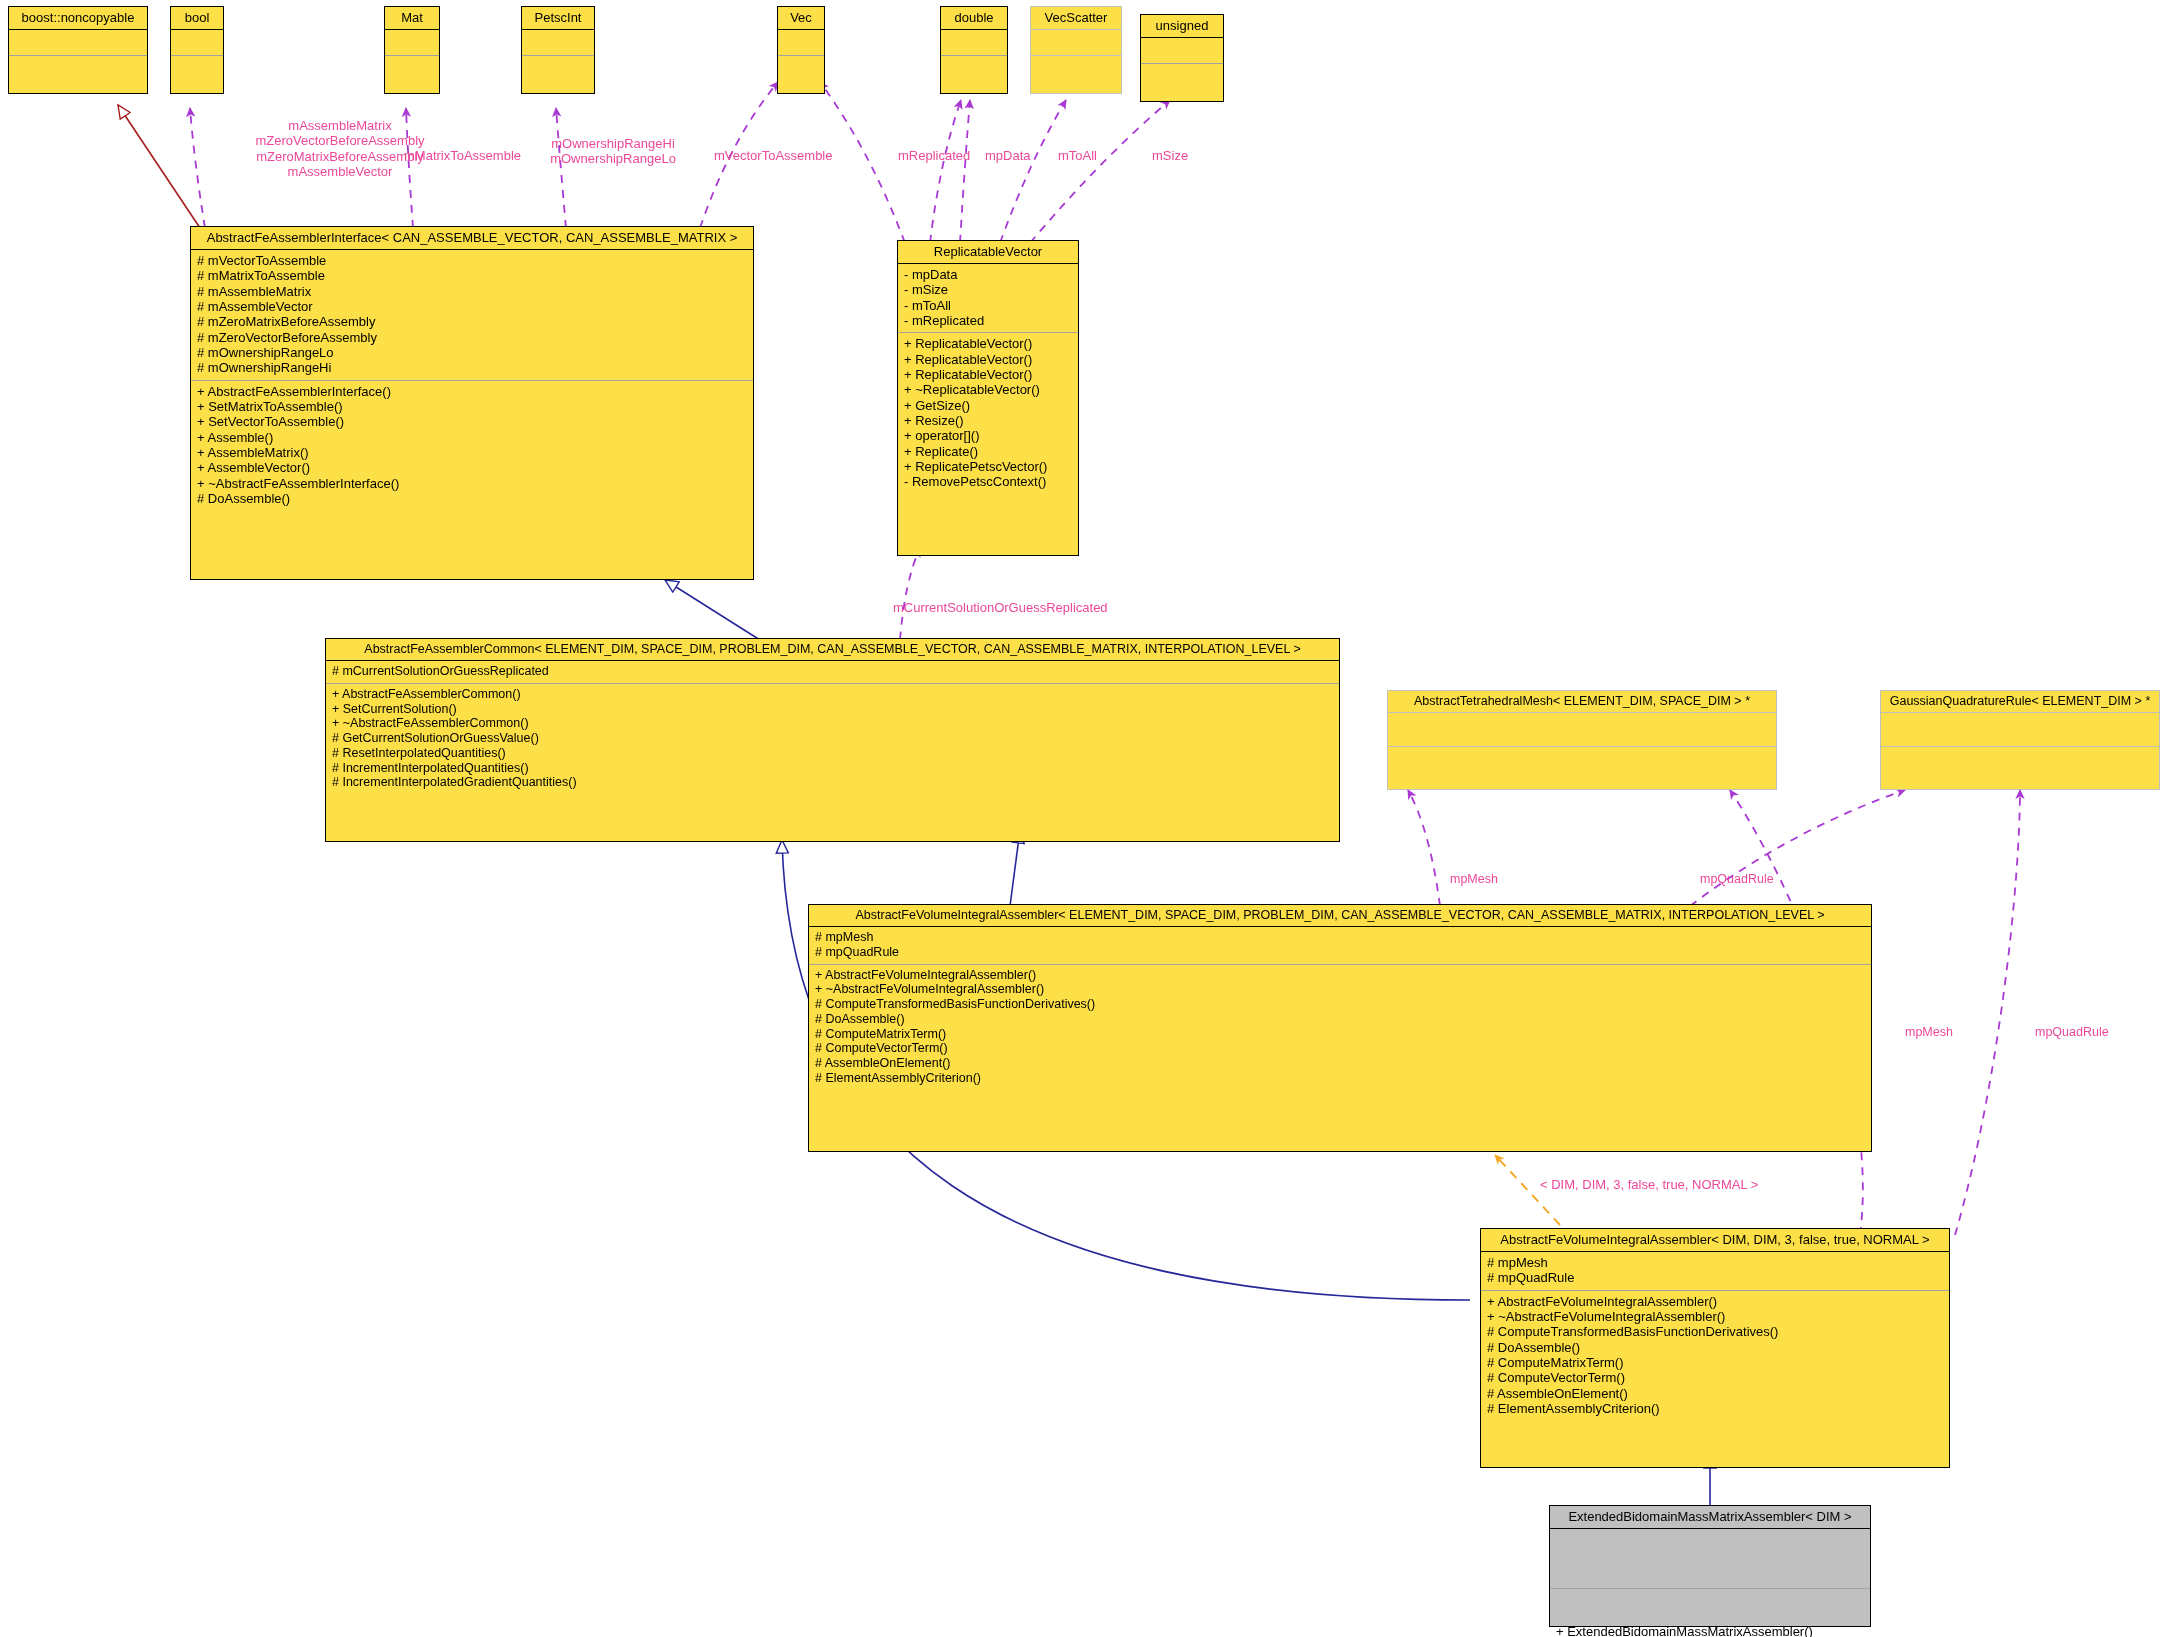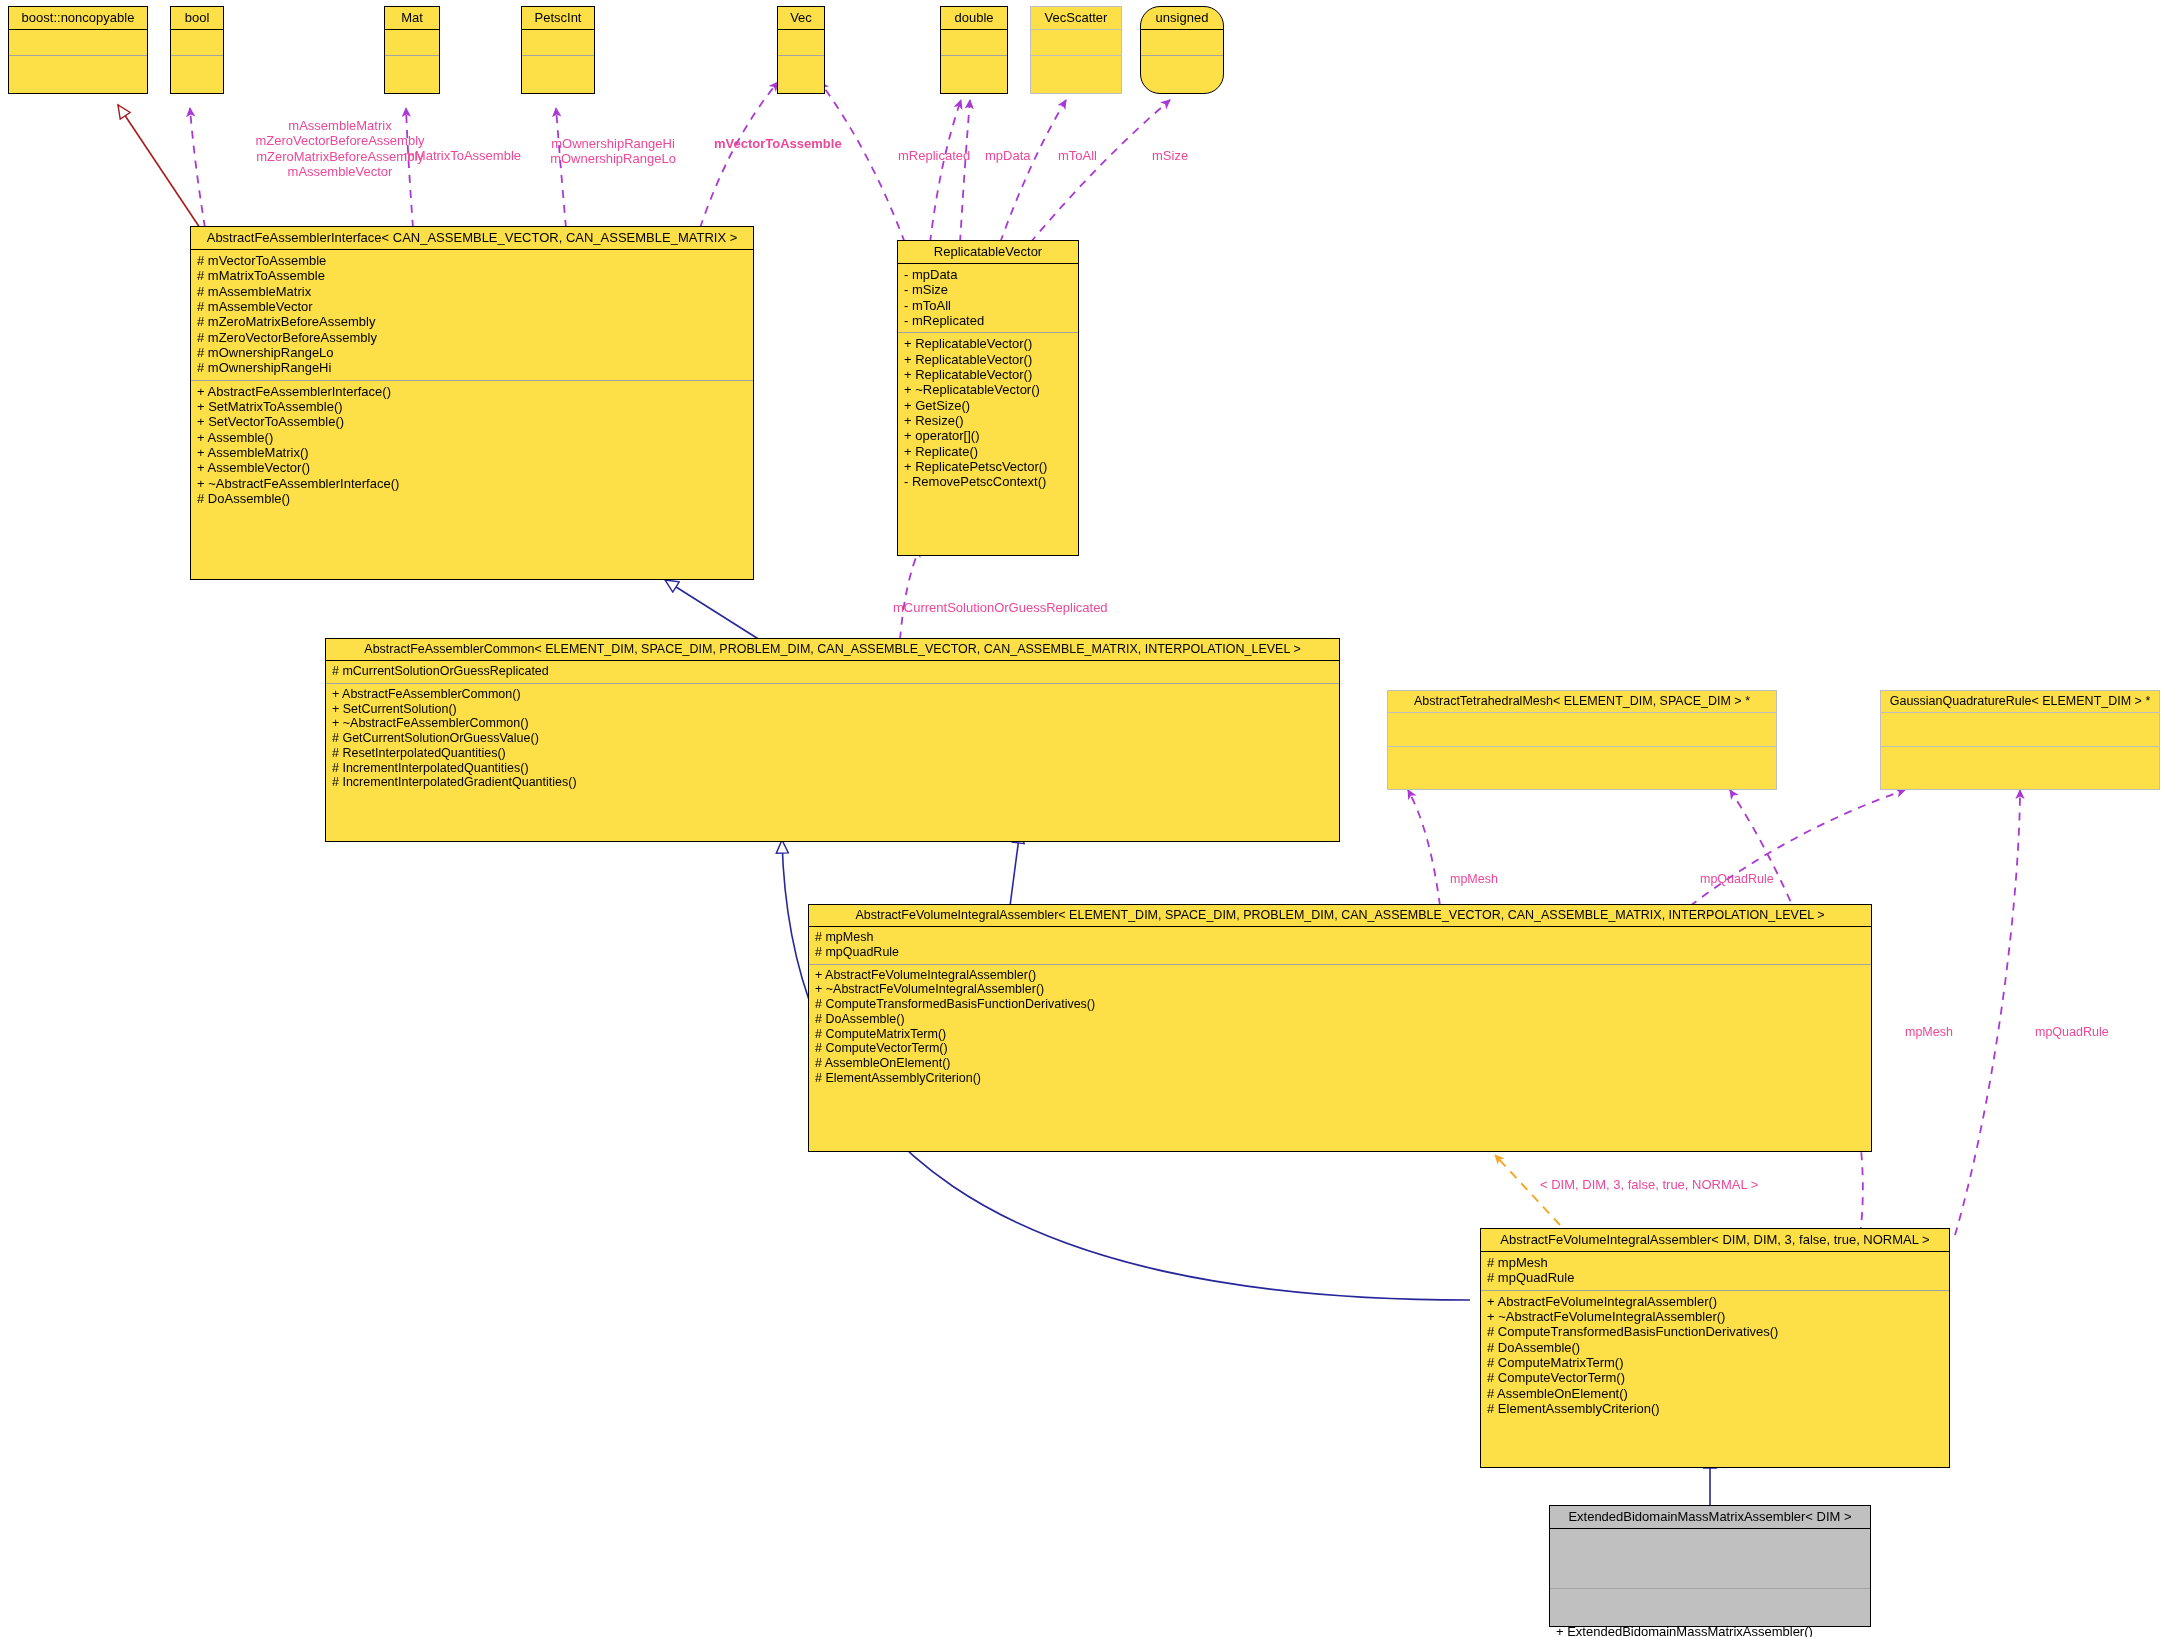--- a/index.html
+++ b/index.html
@@ -178,41 +178,41 @@
     <div class="attrs"></div>
     <div class="ops"></div>
   </div>
 
   <div class="node stub grayed fs13" style="left:1030px; top:6px; width:92px; height:88px;">
     <div class="title">VecScatter</div>
     <div class="attrs"></div>
     <div class="ops"></div>
   </div>
 
-  <div class="node stub fs13" style="left:1140px; top:6px; width:84px; height:88px;border-radius:20px;">
+  <div class="node stub fs13" style="left:1140px; top:14px; width:84px; height:88px;">
     <div class="title">unsigned</div>
     <div class="attrs"></div>
     <div class="ops"></div>
   </div>
 
   <div class="elabel center fs13" style="left:205px; top:118px; width:270px;">
     <div class="row">mAssembleMatrix</div>
     <div class="row">mZeroVectorBeforeAssembly</div>
     <div class="row">mZeroMatrixBeforeAssembly</div>
     <div class="row">mAssembleVector</div>
   </div>
 
   <div class="elabel fs13" style="left:404px; top:148px;">mMatrixToAssemble</div>
 
   <div class="elabel center fs13" style="left:548px; top:136px; width:130px;">
     <div class="row">mOwnershipRangeHi</div>
     <div class="row">mOwnershipRangeLo</div>
   </div>
 
-  <div class="elabel fs13" style="left:714px; top:136px;font-weight:bold;">mVectorToAssemble</div>
+  <div class="elabel fs13" style="left:714px; top:148px;">mVectorToAssemble</div>
 
   <div class="elabel fs13" style="left:898px; top:148px;">mReplicated</div>
 
   <div class="elabel fs13" style="left:985px; top:148px;">mpData</div>
 
   <div class="elabel fs13" style="left:1058px; top:148px;">mToAll</div>
 
   <div class="elabel fs13" style="left:1152px; top:148px;">mSize</div>
 
   <div class="node fs13" style="left:190px; top:226px; width:564px; height:354px;">

